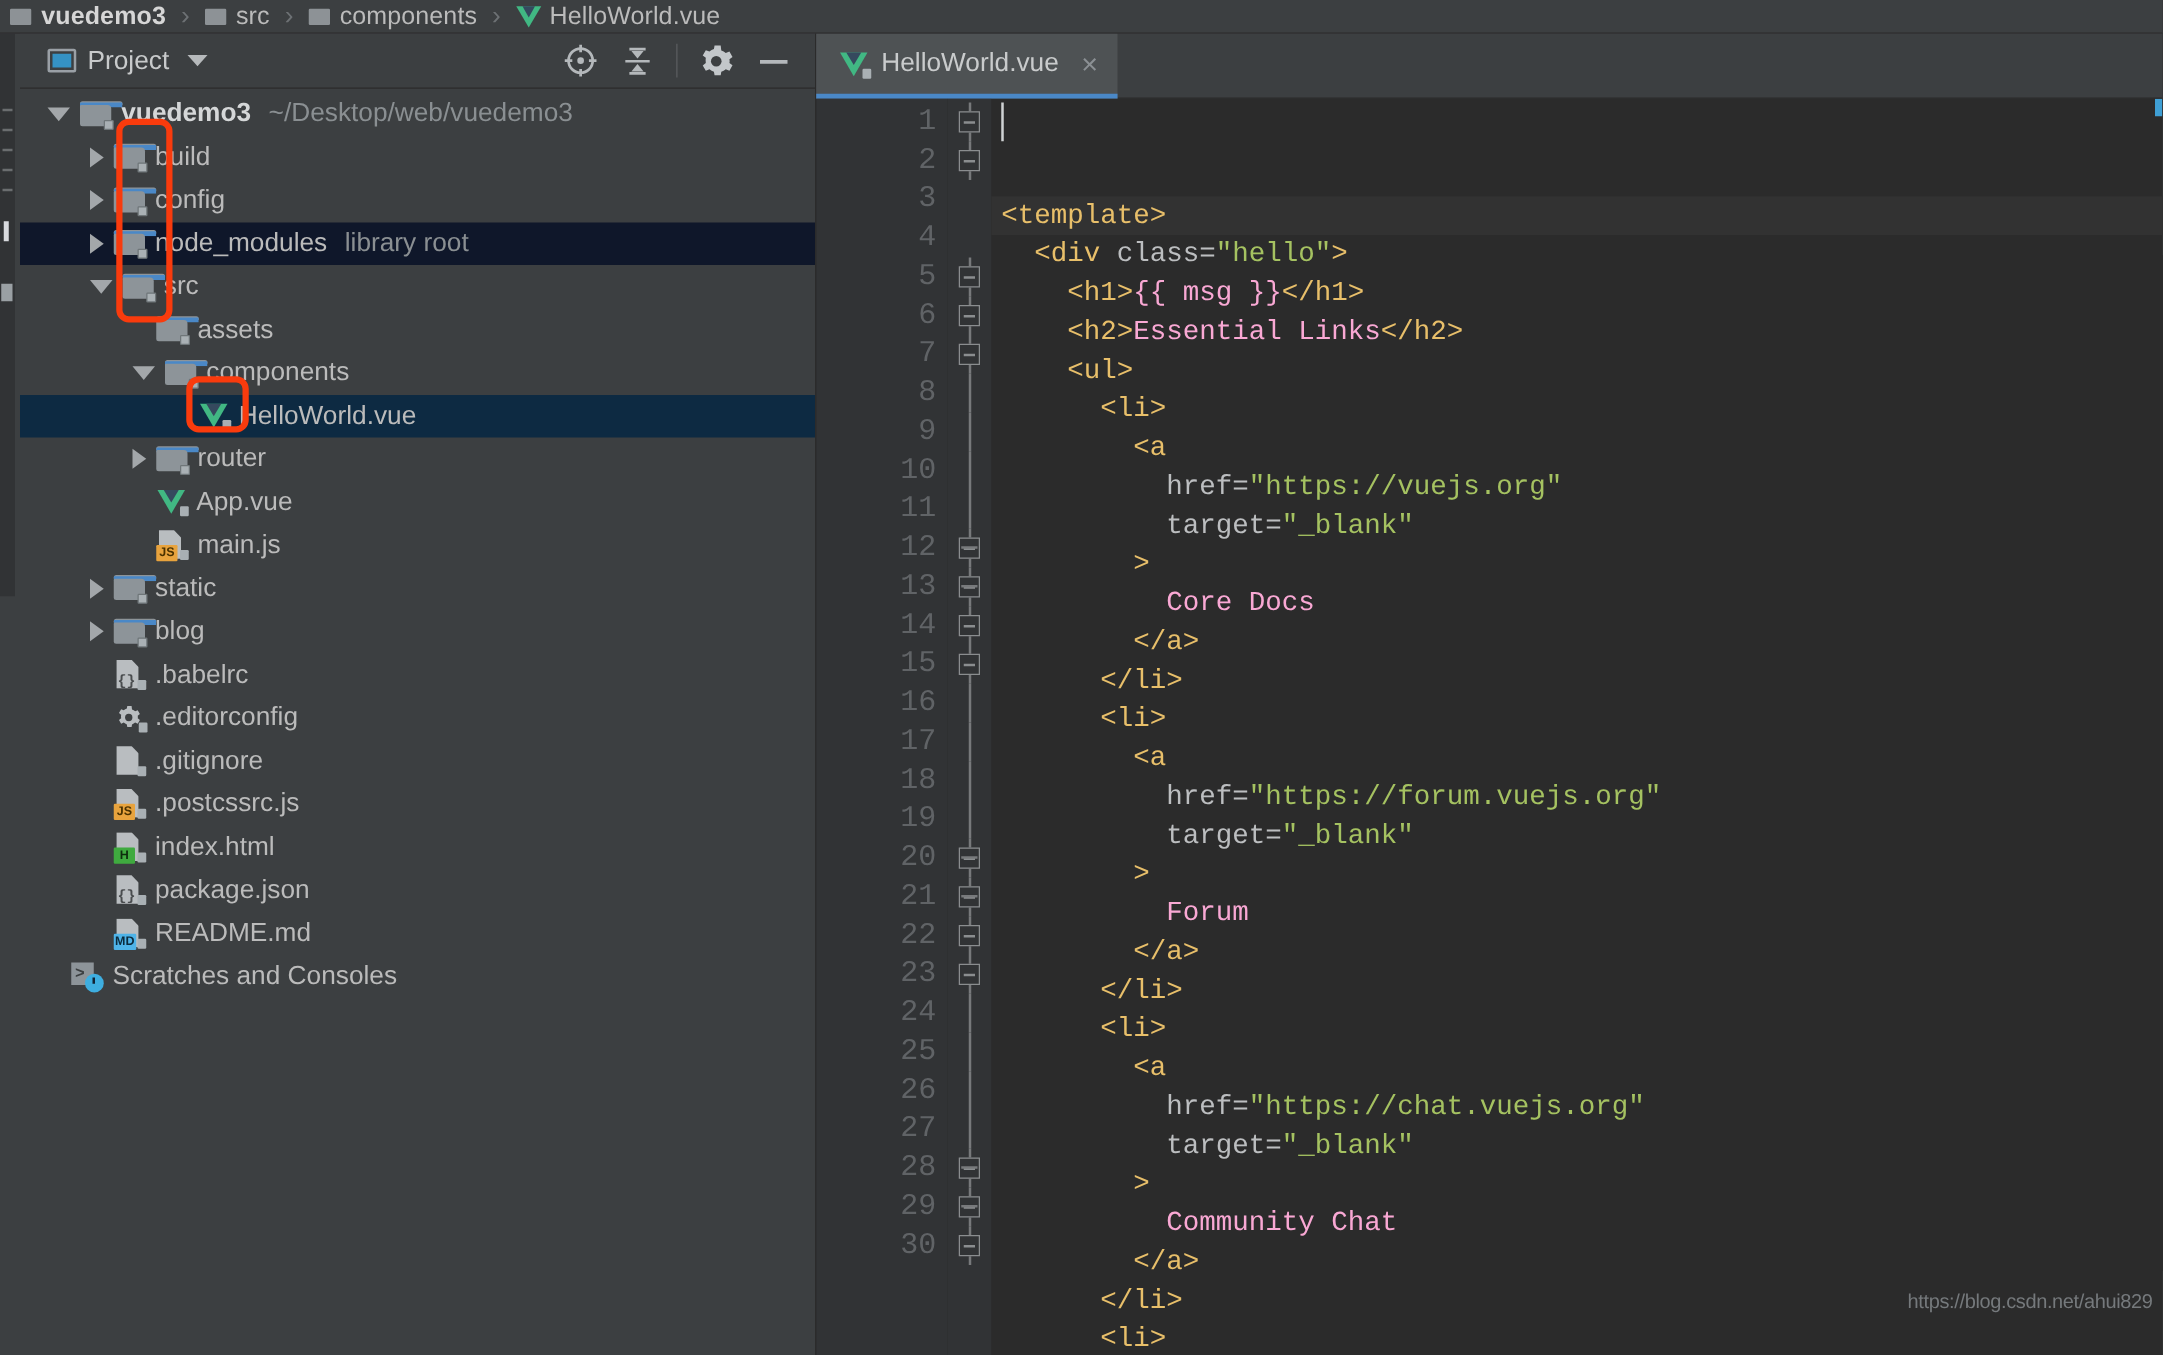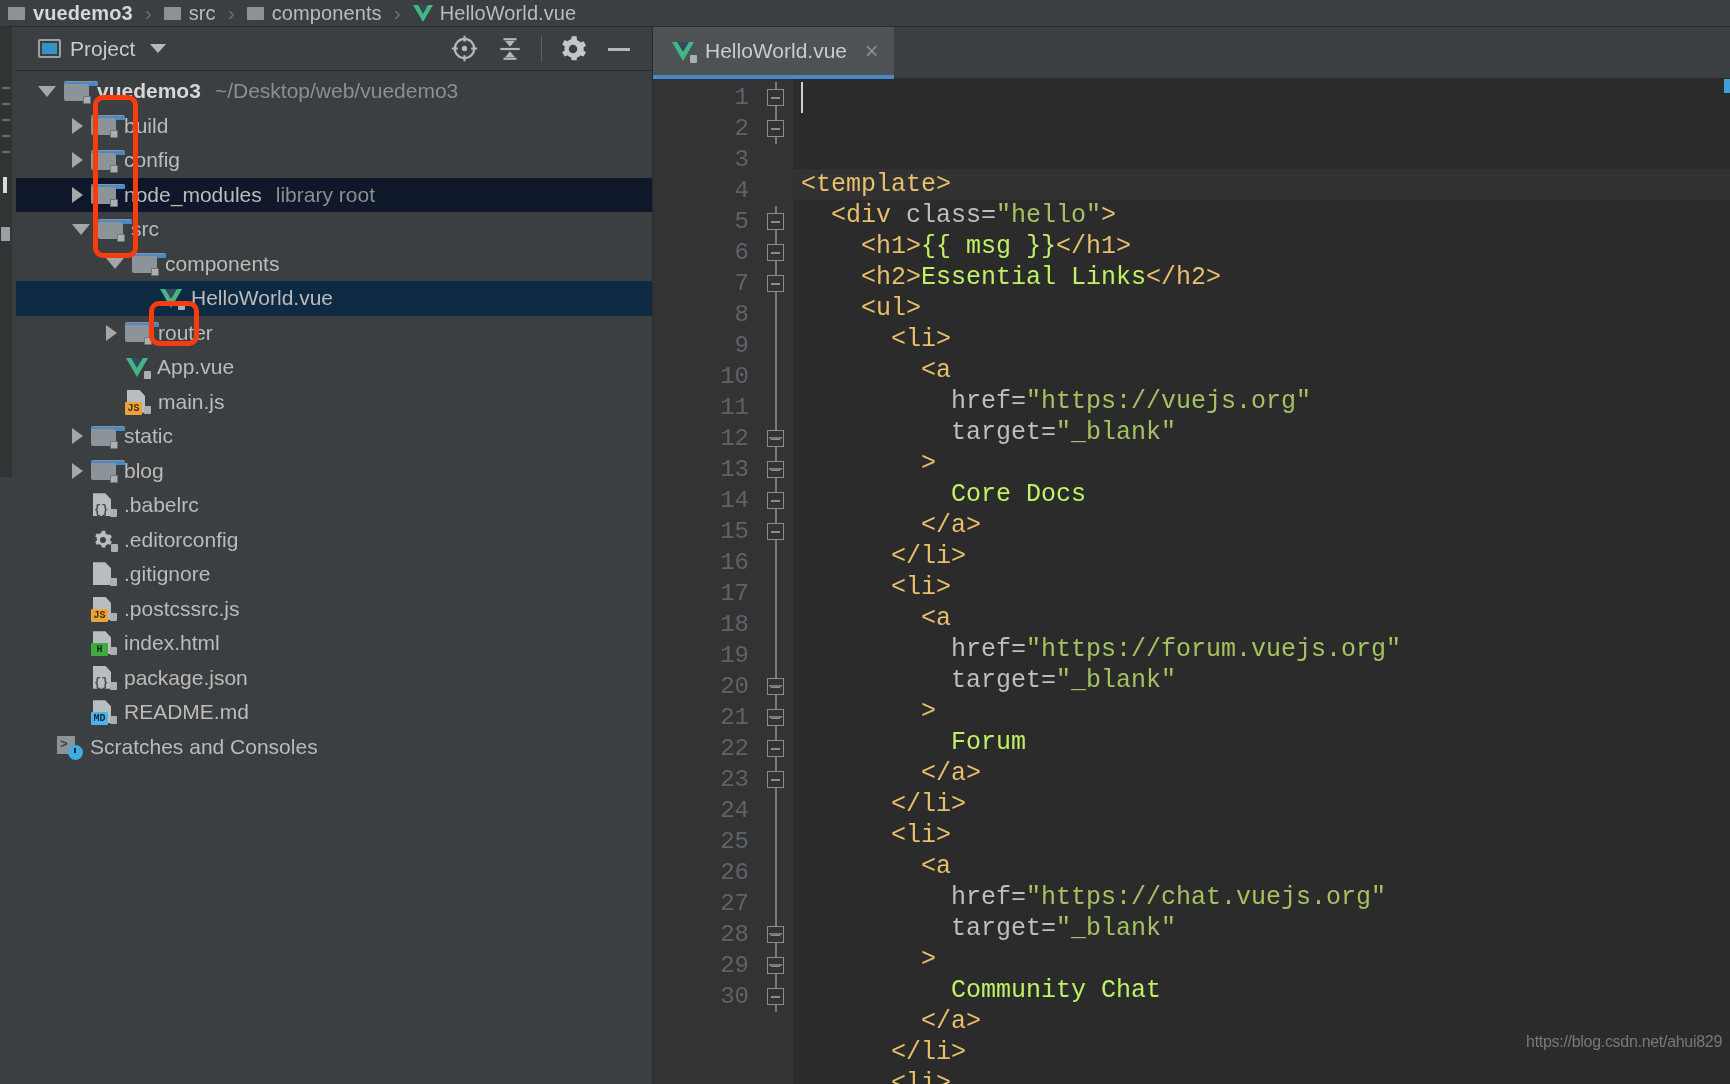--- a/index.html
+++ b/index.html
@@ -117,21 +117,21 @@
   .file-ico {
     position: relative; width: 24px; height: 26px; flex: 0 0 24px; margin: 0 9px 0 8px;
   }
   .file-ico .page {
     position:absolute; left:2px; top:1px; width:18px; height:23px; background:#b9bdc0;
     clip-path: polygon(0 0, 68% 0, 100% 26%, 100% 100%, 0 100%);
   }
   .file-ico .badge {
     position:absolute; left:0px; bottom:0px; min-width:17px; height:13px; line-height:13px;
     font-size:10px; font-weight:bold; text-align:center; color:#fff; border-radius:1px;
-    font-family:Liberation Mono, monospace; padding:0 1px;
+    font-family:Liberation Sans, sans-serif; padding:0 1px;
   }
   .badge.js { background:#e8a33d; color:#4a3100; }
   .badge.html { background:#3faa3f; color:#0d2d0d; }
   .badge.md { background:#4eb3e8; color:#0b2b3d; }
   .file-ico .minilock {
     position:absolute; right:-2px; bottom:1px; width:7px; height:8px; background:#a9b0b4; border-radius:1px;
   }
   .vue-ico { position: relative; width: 24px; height: 23px; flex: 0 0 24px; margin: 0 8px 0 8px; }
   .vue-ico:before{
     content:""; position:absolute; left:1px; top:2px;
@@ -194,28 +194,28 @@
   .foldcol .fl { height: 31px; position: relative; }
   .fmark {
     position:absolute; left: 9px; top: 7px; width: 17px; height: 17px;
     border: 1px solid #8a8d8f; background: #313335;
   }
   .fmark:after { content:""; position:absolute; left:3px; top:7px; width:9px; height:1.5px; background:#8a8d8f; }
   .fline { position:absolute; left:17px; top:0; width:1.5px; height:31px; background:#77797b; }
   .fend { position:absolute; left:11px; top:14px; width:13px; height:1.5px; background:#77797b; }
   .code {
     flex: 1 1 auto; padding-top: 3px; font-family: "Liberation Mono", monospace;
-    font-size: 25px; white-space: pre; overflow: hidden; position: relative;
+    font-size: 22px; white-space: pre; overflow: hidden; position: relative;
   }
   .cl { height: 31px; line-height: 31px; padding-left: 8px; }
   .cl.cur { background: #323232; }
   .t-tag { color: #e8bf6a; }
   .t-attr { color: #bcbec0; }
   .t-val { color: #a5c261; }
-  .t-txt { color: #bef264; }
+  .t-txt { color: #f9a8d4; }
   .t-punc { color: #bcbec0; }
   .caret-bar {
     position:absolute; left: 8px; top: 3px; width: 2px; height: 31px; background: #cfd2d4;
   }
   .watermark {
     position: absolute; right: 8px; bottom: 33px; font-size: 16px; color: #75797c;
     font-family: "Liberation Sans", sans-serif; letter-spacing: -.3px;
   }
   .scroll-nub { position:absolute; right:0; top:0; width:6px; height:14px; background:#3f9fd4; }
 </style>
@@ -359,20 +359,32 @@
               <span class="folder-ico">
                 <span class="tab"></span>
                 <span class="f"></span>
                 <span class="lock"></span>
               </span>
             </span>
             <span class="rowtext">src</span>
           </div>
           <div class="row">
             <span style="display: inline-block; flex: 0 0 auto; width: 90px;"></span>
+            <span class="arrow blank"></span>
+            <span style="display: flex; align-items: center;">
+              <span class="folder-ico">
+                <span class="tab"></span>
+                <span class="f"></span>
+                <span class="lock"></span>
+              </span>
+            </span>
+            <span class="rowtext">assets</span>
+          </div>
+          <div class="row">
+            <span style="display: inline-block; flex: 0 0 auto; width: 90px;"></span>
             <span class="arrow open"></span>
             <span style="display: flex; align-items: center;">
               <span class="folder-ico">
                 <span class="tab"></span>
                 <span class="f"></span>
                 <span class="lock"></span>
               </span>
             </span>
             <span class="rowtext">components</span>
           </div>

